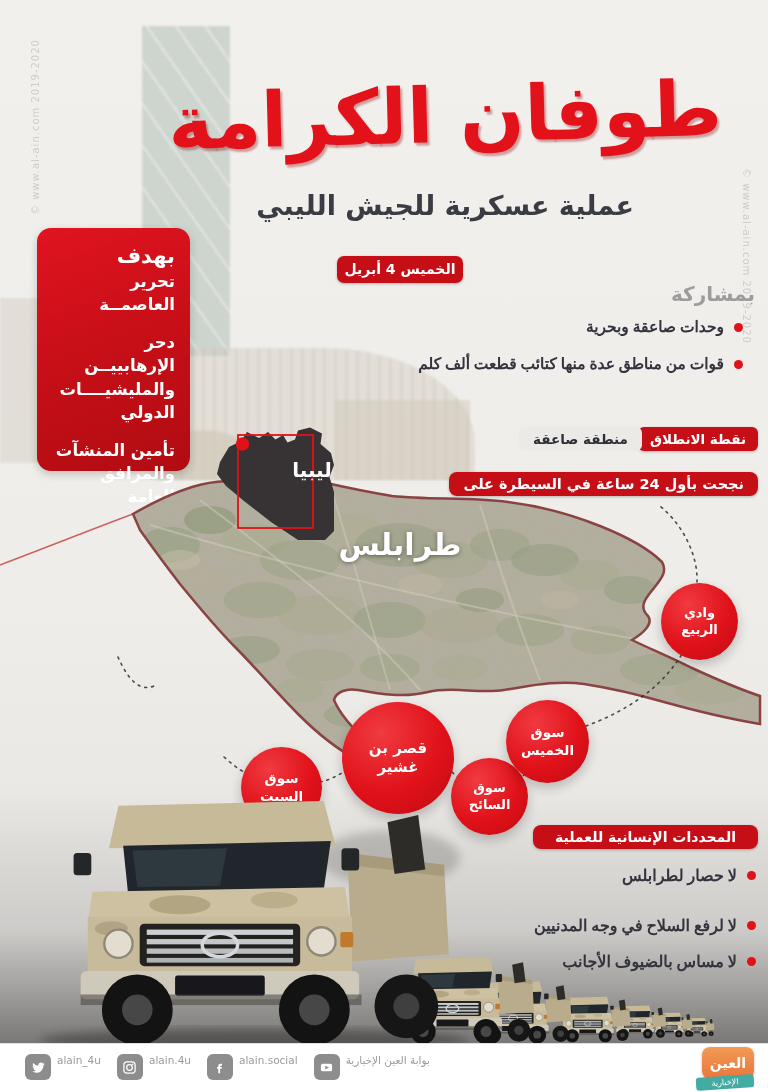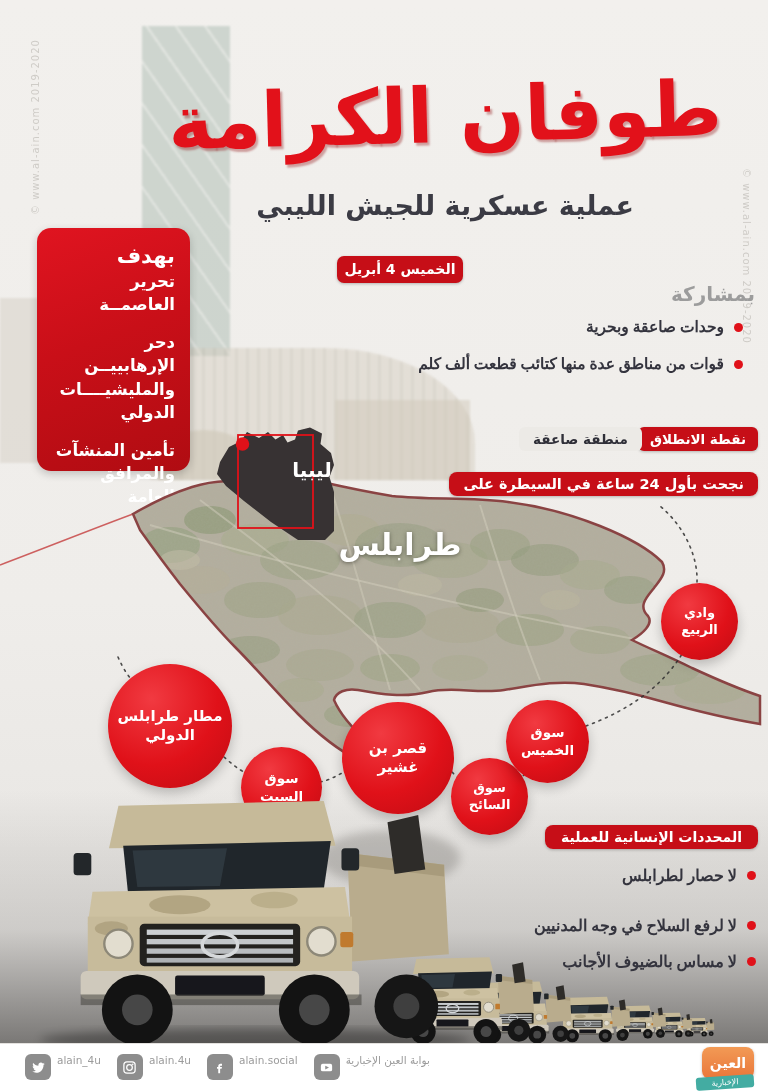--- a/index.html
+++ b/index.html
@@ -70,21 +70,21 @@
   .c-benghazi{left:33px;top:525px;width:135px;height:135px;font-size:14.5px;}
   .c-wadi{left:661px;top:583px;width:77px;height:77px;font-size:13px;}
   .c-airport{left:108px;top:664px;width:124px;height:124px;font-size:15px;}
   .c-sabt{left:241px;top:747px;width:81px;height:81px;font-size:13.5px;}
   .c-qasr{left:342px;top:702px;width:112px;height:112px;font-size:15px;}
   .c-saeh{left:451px;top:758px;width:77px;height:77px;font-size:13px;}
   .c-khamis{left:506px;top:700px;width:83px;height:83px;font-size:13.5px;}
 
   
   .cons-pill{right:10px;top:827px;}
-  .cons-pill .pill-red{font-size:14px;border-radius:8px;padding:4px 16px;}
+  .cons-pill .pill-red{font-size:14px;border-radius:8px;padding:4px 22px;}
   .cons-1{right:12px;top:866px;}
   .cons-2{right:12px;top:916px;}
   .cons-3{right:12px;top:952px;}
   .cons-1 span,.cons-2 span,.cons-3 span{font-size:16px;}
 
   
   .ground{left:0;top:790px;width:768px;height:253px;
     background:linear-gradient(180deg,rgba(210,208,205,0) 0%,rgba(170,168,165,.45) 55%,rgba(112,110,108,.92) 100%);}
   .footer{left:0;top:1043px;width:768px;height:49px;background:#ffffff;border-top:1px solid #e3e1de;}
   .social{position:absolute;left:25px;top:1054px;display:flex;align-items:center;gap:16px;}
@@ -212,21 +212,20 @@
 
   <svg class="abs" style="left:205px;top:420px;" width="150" height="150" viewBox="0 0 100 100">
     <path d="M10,28 L16,18 L24,14 L28,8 L36,12 L42,8 L47,13 L52,10 L55,15 L60,13 L62,7 L70,5 L78,9 L77,16 L84,22 L86,30 L83,38 L86,48 L86,74 L80,80 L62,80 L44,68 L26,54 L14,44 L8,36 Z" fill="#373233"></path>
     <rect x="22" y="10" width="50" height="62" fill="none" stroke="#e01119" stroke-width="1.2"></rect>
     <circle cx="25" cy="16" r="4.5" fill="#e01119"></circle>
   </svg>
   <div class="abs libya-label">ليبيا</div>
   <div class="abs city-label">طرابلس</div>
 
   <div class="circle c-wadi">وادي الربيع</div>
-  <div class="circle c-airport">مطار طرابلس الدولي</div>
   <div class="circle c-sabt">سوق السبت</div>
   <div class="circle c-qasr">قصر بن غشير</div>
   <div class="circle c-saeh">سوق السائح</div>
   <div class="circle c-khamis">سوق الخميس</div>
 
   <div class="abs cons-pill">
     <span class="pill-red">المحددات الإنسانية للعملية</span>
   </div>
   <div class="abs bullet-row cons-1">
     <i class="dot"></i>

